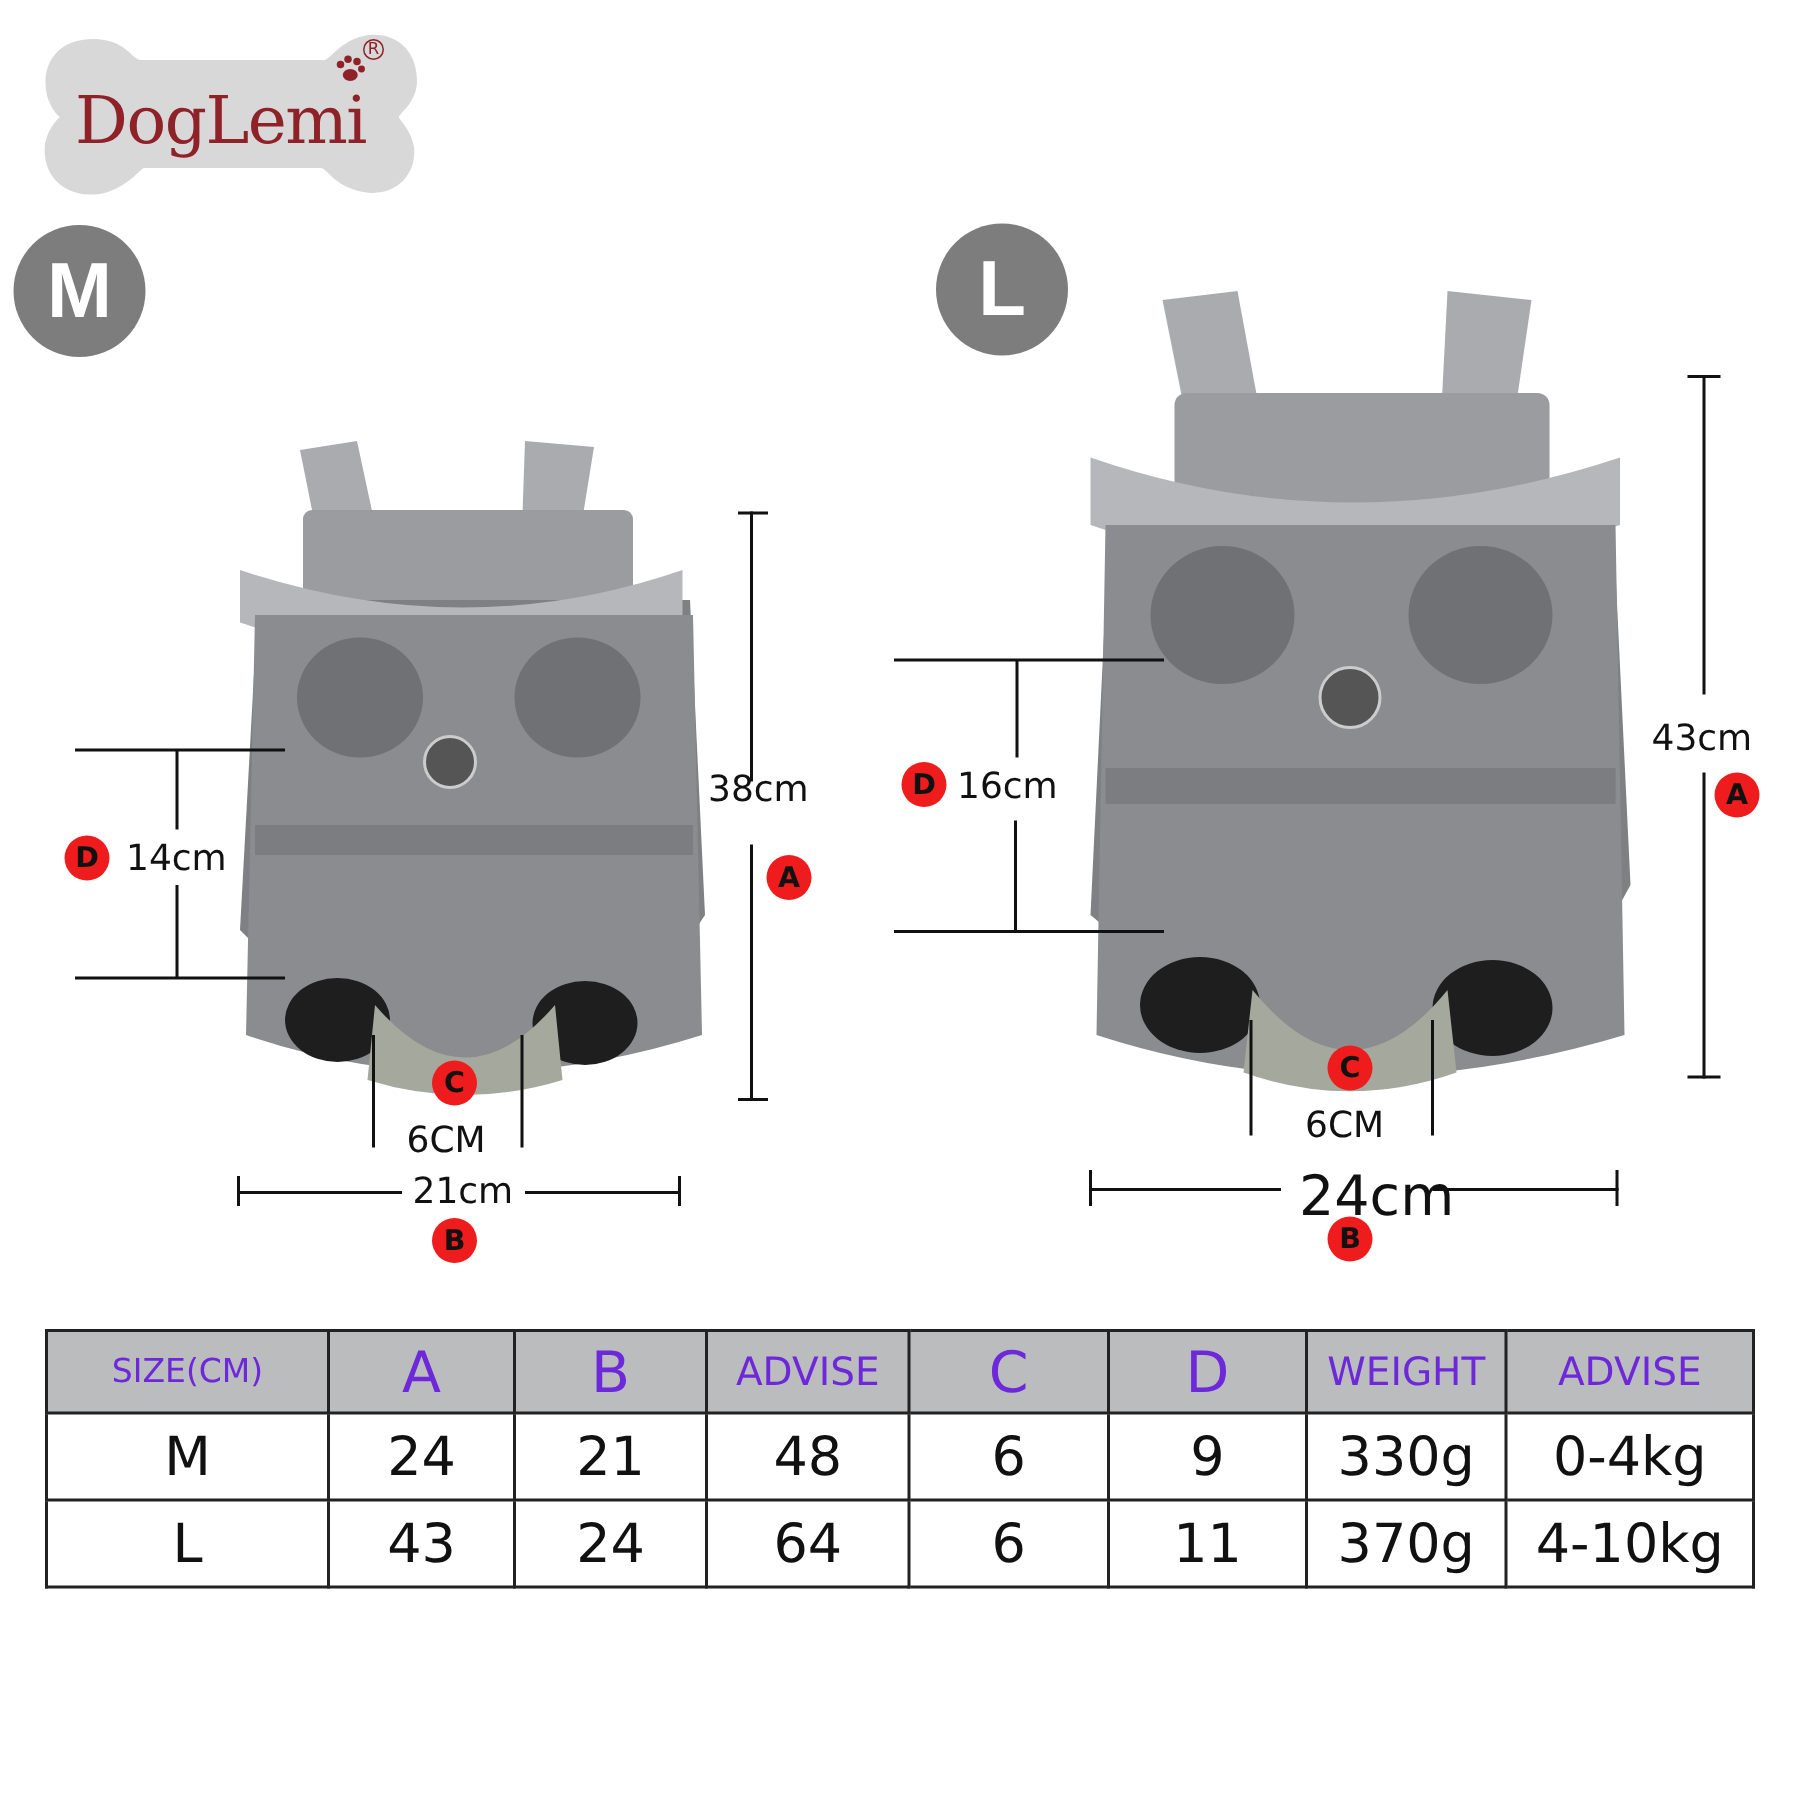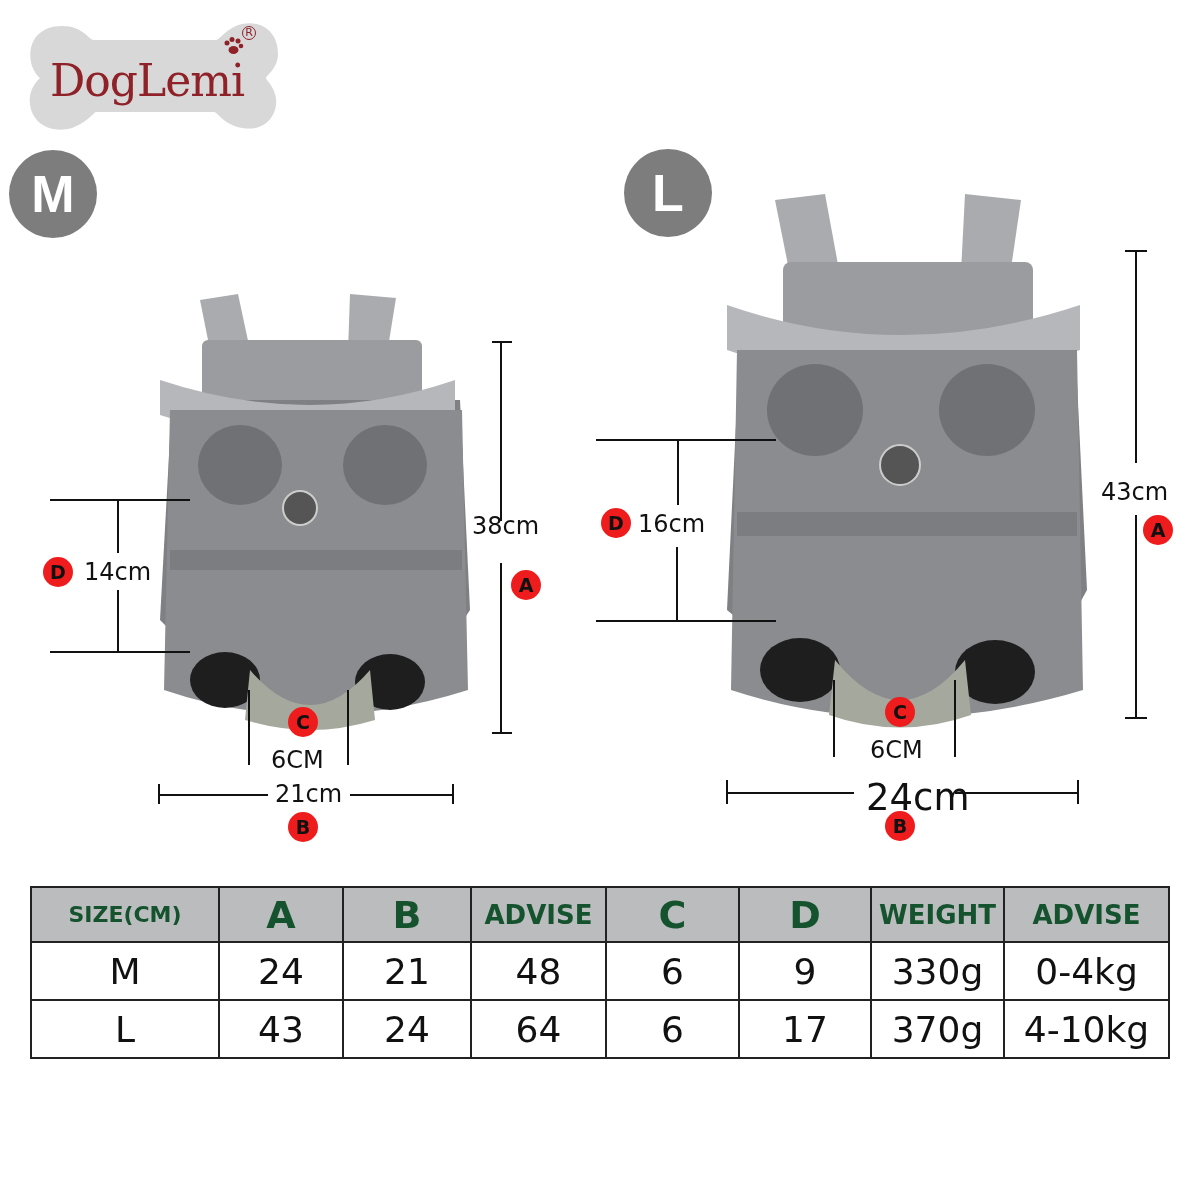--- a/index.html
+++ b/index.html
@@ -39,21 +39,21 @@
       font-family: "DejaVu Sans", sans-serif;
     }
 
     
     #size-table {
       left: 30px; top: 886px; width: 1138px; border-collapse: collapse; table-layout: fixed;
       font-family: "DejaVu Sans", sans-serif;
     }
     #size-table th, #size-table td { border: 2px solid #222; text-align: center; padding: 0; }
     #size-table thead th {
-      background: #bbbcbe; color: #14532d; font-weight: bold; height: 53px; font-size: 26px;
+      background: #bbbcbe; color: #6d28d9; font-weight: normal; height: 53px; font-size: 26px;
     }
     #size-table thead th.big { font-size: 38px; }
     #size-table thead th.small { font-size: 22px; }
     #size-table tbody td { height: 56px; font-size: 36px; color: #111; background: #fff; }
   </style>
 </head>
 <body>
 
 <svg id="logo" class="abs" viewBox="0 0 262 118">
   <path d="M40 8 C14 8 4 28 10 48 C14 58 18 60 18 60 C18 60 6 70 8 86 C10 106 30 116 50 110 C66 104 72 94 74 94 L192 94 C196 94 200 106 220 110 C242 114 256 98 254 80 C252 68 244 62 244 60 C244 58 256 50 256 36 C256 14 240 2 220 6 C204 10 198 22 194 22 L72 22 C66 22 62 8 40 8 Z" fill="#d8d8d8"></path>
@@ -192,18 +192,18 @@
       <td>9</td>
       <td>330g</td>
       <td>0-4kg</td>
     </tr>
     <tr>
       <td>L</td>
       <td>43</td>
       <td>24</td>
       <td>64</td>
       <td>6</td>
-      <td>17</td>
+      <td>11</td>
       <td>370g</td>
       <td>4-10kg</td>
     </tr>
   </tbody>
 </table>
 
 </body></html>

